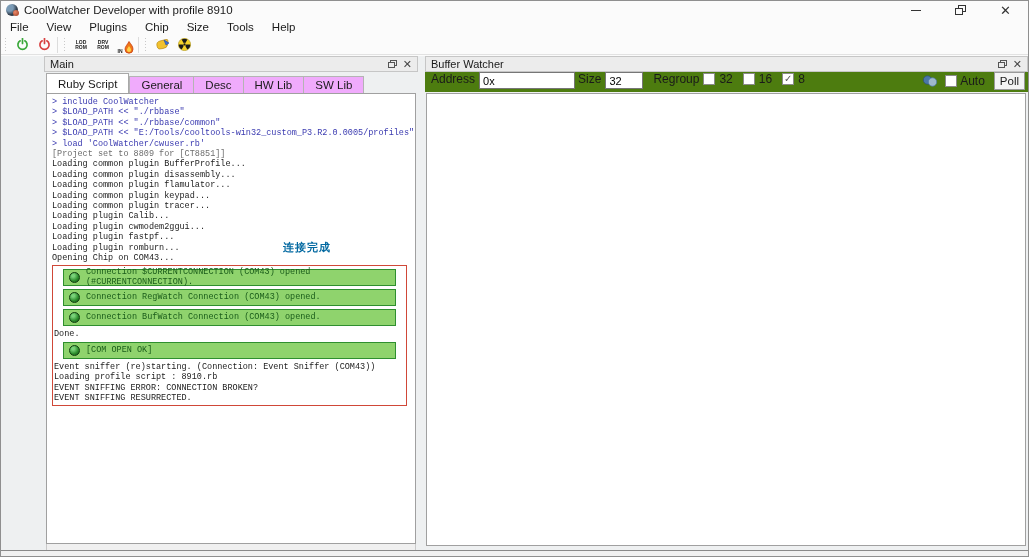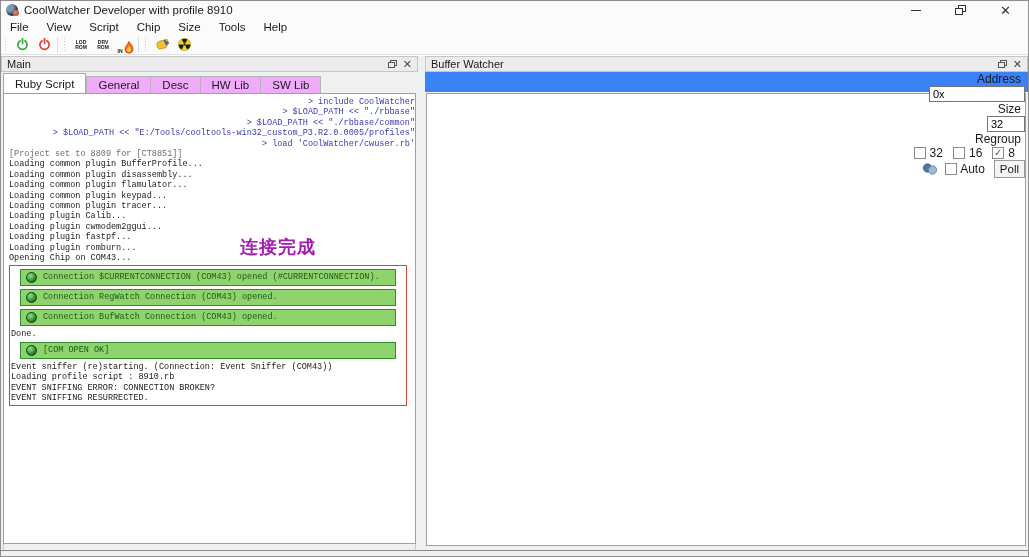--- a/index.html
+++ b/index.html
@@ -42,52 +42,52 @@
 
   
   .dock { position:absolute; top:55px; left:0; right:0; bottom:6px; background:#eef0f1; }
   .bottombar { position:absolute; left:0; right:0; bottom:0; height:6px; background:#f1f1f1; border-top:1px solid #8a8a8a; }
 
   .panel-titlebar { height:16px; display:flex; align-items:center; background:#ececec;
     border:1px solid #c6c6c6; padding:0 5px; font-size:11px; color:#1a1a1a; }
   .dock-btns { margin-left:auto; display:flex; align-items:center; gap:6px; }
   .dock-close { font-size:11px; color:#444; line-height:10px; }
 
-  .main-panel { position:absolute; left:0; top:0; width:417px; bottom:0; }
+  .main-panel { position:absolute; left:0; top:0; width:417px; bottom:0;padding-left:43px; }
   .buffer-panel { position:absolute; left:424px; right:0; top:0; bottom:0; }
   .splitter { position:absolute; left:417px; width:7px; top:0; bottom:0; background:#eef0f1; }
 
   
   .tabbar { height:21px; display:flex; align-items:flex-end; padding-left:2px; background:#eef0f1; }
   .tab { font-size:11.5px; color:#1a1a1a; border:1px solid #b4b4b4; border-bottom:none;
     background:#f0abfc; padding:2px 11px 3px; height:17px; }
   .tab.active { background:#ffffff; height:20px; padding-top:4px; border-color:#a8a8a8; }
   .tab + .tab { border-left:none; }
   .tab.active + .tab { border-left:1px solid #b4b4b4; }
 
   
   .console { position:relative; margin:0 2px; height:451px; background:#fff;
     border:1px solid #a0a0a0; overflow:hidden; padding:3px 0 0 5px;
     font-family:"Liberation Mono","DejaVu Sans Mono",monospace; font-size:8.5px; line-height:10.4px; color:#222; }
   .line { white-space:pre; }
-  .line.input { color:#3a3ab0;text-align:right; }
+  .line.input { color:#3a3ab0; }
   .line.muted { color:#6e6e6e; }
   .red-box { border:1px solid #d04838; margin:1px 8px 0 0; padding:0 1px 1px 1px; }
   .green-row { display:flex; align-items:center; border:1px solid #2f8f2f; background:#8fd36d;
     color:#1a5c1a; margin:3px 9px; padding:2px 3px; height:17px; }
   .green-ball { width:11px; height:11px; border-radius:50%; flex:none; margin:0 6px 0 2px;
     background:radial-gradient(circle at 35% 30%, #79d279 0 15%, #2c8c2c 60%, #175217 100%);
     border:1px solid #0f3d0f; }
-  .annotation { position:absolute; left:236px; top:148px; color:#a21caf;
-    font-size:18px; font-family:"Liberation Sans",sans-serif; font-weight:bold; letter-spacing:1px; }
+  .annotation { position:absolute; left:236px; top:148px; color:#0369a1;
+    font-size:11px; font-family:"Liberation Sans",sans-serif; font-weight:bold; letter-spacing:1px; }
   .main-hscroll { height:8px; margin:0 2px; background:#f0f0f0; border:1px solid #c9c9c9; border-top:none; }
 
   
-  .bw-controls { height:20px; display:flex; align-items:flex-end; background:#3b82f6;
-    font-size:12px; color:#1a1a1a; padding:0 3px;flex-direction:column; }
+  .bw-controls { height:20px; display:flex; align-items:flex-start; background:#4d7c0f;
+    font-size:12px; color:#1a1a1a; padding:0 3px; }
   .bw-label { margin:0 4px 0 3px; }
   .bw-input { height:17px; border:1px solid #767676; background:#fff; font-size:11px;
     font-family:"Liberation Sans",sans-serif; padding:1px 3px; }
   .addr { width:96px; }
   .size { width:38px; }
   .checkbox { width:12px; height:12px; border:1px solid #8a8a8a; background:#fff; display:inline-flex;
     align-items:center; justify-content:center; font-size:10px; line-height:10px; color:#5a5a5a; flex:none; }
   .cb-label { margin:0 10px 0 4px; }
   .bw-right { margin-left:auto; display:flex; align-items:center; }
   .poll-btn { border:1px solid #9a9a9a; background:#f4f4f4; font-size:11.5px; color:#1a1a1a;
@@ -114,21 +114,21 @@
         </span>
       <span class="win-btn">
           <span class="close-glyph">✕</span>
         </span>
     </div>
   </div>
 
   <div class="menubar" id="menubar">
       <span class="menu-item">File</span>
       <span class="menu-item">View</span>
-      <span class="menu-item">Script</span>
+      <span class="menu-item">Plugins</span>
       <span class="menu-item">Chip</span>
       <span class="menu-item">Size</span>
       <span class="menu-item">Tools</span>
       <span class="menu-item">Help</span>
     </div>
 
   <div class="toolbar">
     <span class="grip"></span>
     <span class="tbtn">
       <svg width="13" height="13" viewBox="0 0 13 13">

